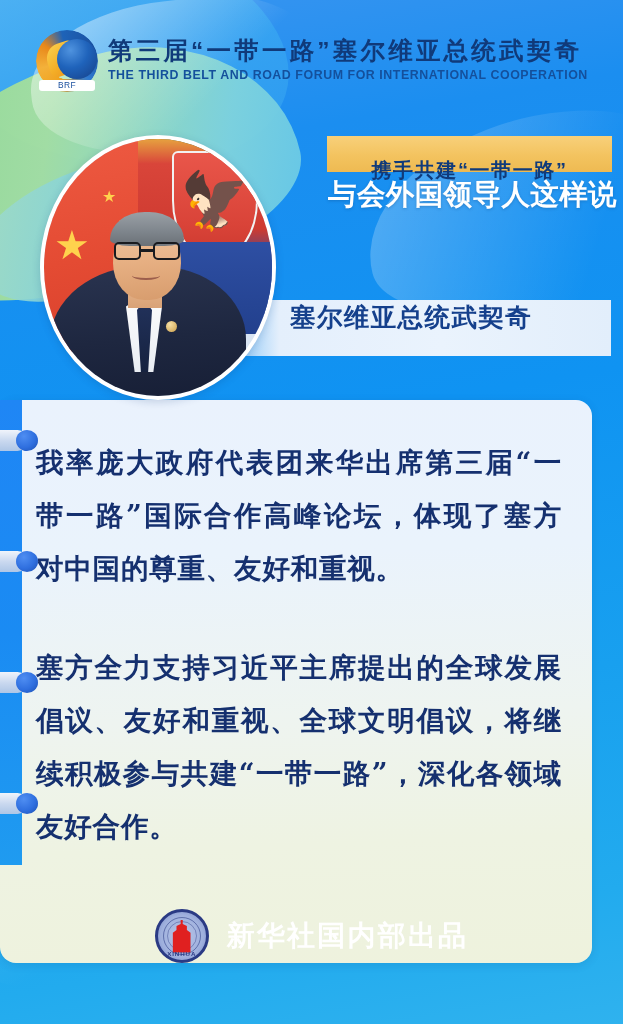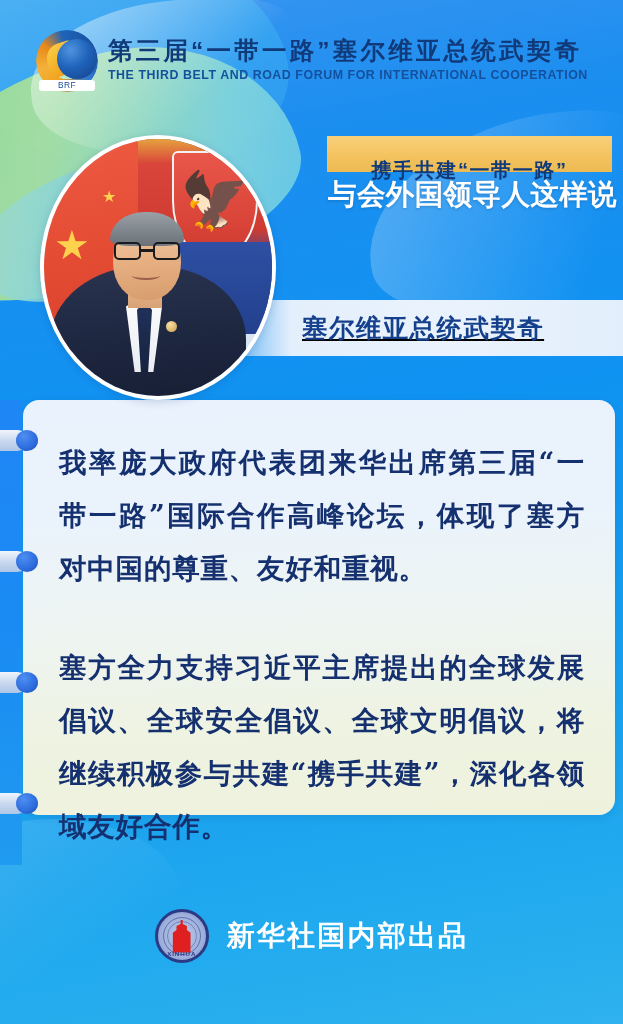--- a/index.html
+++ b/index.html
@@ -130,27 +130,26 @@
     font-weight: 700;
     letter-spacing: .4px;
     white-space: nowrap;
     text-shadow: 0 1px 3px rgba(12,60,120,.30);
     text-align: right;
   }
 
   
   .name-strip {
     position: absolute;
-    left: 246px; top: 300px;
+    left: 234px; top: 300px;
     width: 377px; height: 56px;
     background: linear-gradient(90deg, rgba(226,238,252,.55) 0%, #e4effc 12%, #eaf3fd 55%, #e2eefb 100%);
     z-index: 5;
-    display: flex; align-items: center;
+    display: flex; align-items: flex-start;
     padding-left: 56px;
-    text-decoration: underline;
   }
   .name-strip span {
     color: #15408c;
     font-size: 25.5px;
     font-weight: 700;
     letter-spacing: 1.4px;
     white-space: nowrap;
   }
 
   
@@ -281,22 +280,22 @@
   .pt-mouth {
     position: absolute; left: 82px; bottom: 116px;
     width: 28px; height: 9px;
     border-bottom: 2.6px solid #9c5e4c;
     border-radius: 0 0 50% 50%;
   }
 
   
   .quote-card {
     position: absolute;
-    left: 23px; top: 400px;
-    width: 592px; height: 415px;
+    left: 0; top: 400px;
+    width: 592px; height: 563px;
     border-radius: 16px;
     background: linear-gradient(178deg, #eaf2fd 0%, #eaf3fc 28%, #eef4f0 56%, #eef3e2 78%, #eef2dd 100%);
     z-index: 5;
     box-shadow: 0 2px 10px rgba(8,48,110,.12);
     padding: 36px 30px 0 36px;
   }
   .quote-p {
     color: #15306f;
     font-family: "DejaVu Serif", "Liberation Serif", serif;
     font-size: 27.5px;
@@ -495,21 +494,21 @@
           <div class="pt-bridge"></div>
           <div class="pt-lens r"></div>
         </div>
         <div class="pt-mouth"></div>
       </div>
     </div>
   </div>
 
   <div class="quote-card">
     <p class="quote-p">我率庞大政府代表团来华出席第三届“一带一路”国际合作高峰论坛，体现了塞方对中国的尊重、友好和重视。</p>
-    <p class="quote-p">塞方全力支持习近平主席提出的全球发展倡议、全球安全倡议、全球文明倡议，将继续积极参与共建“携手共建”，深化各领域友好合作。</p>
+    <p class="quote-p">塞方全力支持习近平主席提出的全球发展倡议、友好和重视、全球文明倡议，将继续积极参与共建“一带一路”，深化各领域友好合作。</p>
   </div>
 
   <div class="left-rail"></div>
   <div class="tab t1">
     <div class="tab-body"></div>
     <div class="tab-knob"></div>
   </div>
   <div class="tab t2">
     <div class="tab-body"></div>
     <div class="tab-knob"></div>

